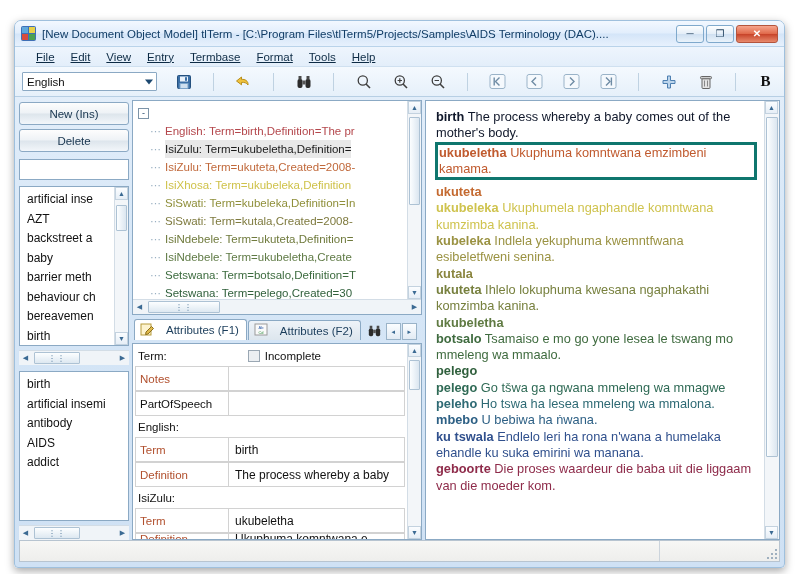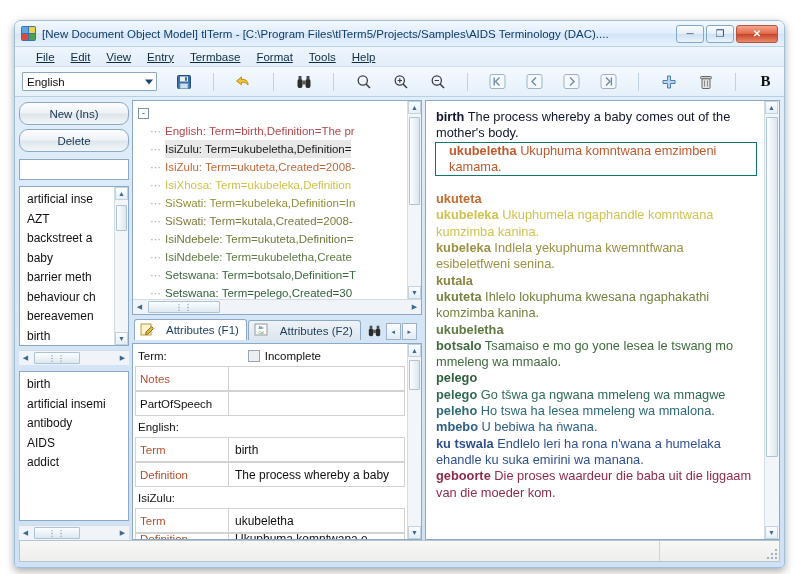--- a/index.html
+++ b/index.html
@@ -95,21 +95,21 @@
   
   .workspace {
     position: relative;
     height: 443px;
     padding: 3px 4px 0 4px;
     display: flex; gap: 3px;
   }
   
   .col-left { width: 110px; flex: none; display: flex; flex-direction: column; gap: 4px; padding-top:2px;}
   .btn {
-    height: 23px; border-radius: 9px;
+    height: 23px; border-radius: 3px;
     border: 1px solid #8ba9c4;
     background: linear-gradient(180deg,#fdfdfd 0%, #eef2f6 48%, #dde5ec 52%, #f2f6fa 100%);
     font-size: 11.5px; color: #16334d;
     display: flex; align-items: center; justify-content: center;
   }
   .filterbox {
     height: 21px; background:#fff; border: 1px solid #8ba9c4;
     margin-top: 3px;
   }
   .listbox {
@@ -234,21 +234,21 @@
   .viewer {
     flex: 1; background: #fff; border: 1px solid #8ba9c4;
     position: relative; overflow: hidden;
   }
   .viewer-inner {
     padding: 8px 22px 0 10px; font-size: 12.8px; line-height: 16.3px;
   }
   .entry { margin-bottom: 0px; }
   .entry b { font-weight: bold; }
   .entry .def { font-weight: normal; }
-  .boxwrap { border: 1px solid #0f766e; display:block; padding:0 13px; margin:0 0 15px -1px;}
+  .boxwrap { border: 3px solid #0f766e; display:block; padding:0 1px; margin:0 0 4px -1px;}
   
   .statusbar {
     position:absolute; left: 4px; right: 4px; bottom: 5px; height: 22px;
     background: linear-gradient(180deg,#f7f7f5,#eeeeec);
     border: 1px solid #b7c4d0; display: flex; align-items: center;
   }
   .status-cell { height: 100%; border-right: 1px solid #ccd4dc; }
   .status-cell.c1 { width: 640px; }
   .status-cell.c2 { flex:1; border-right:none; }
   .grip {

